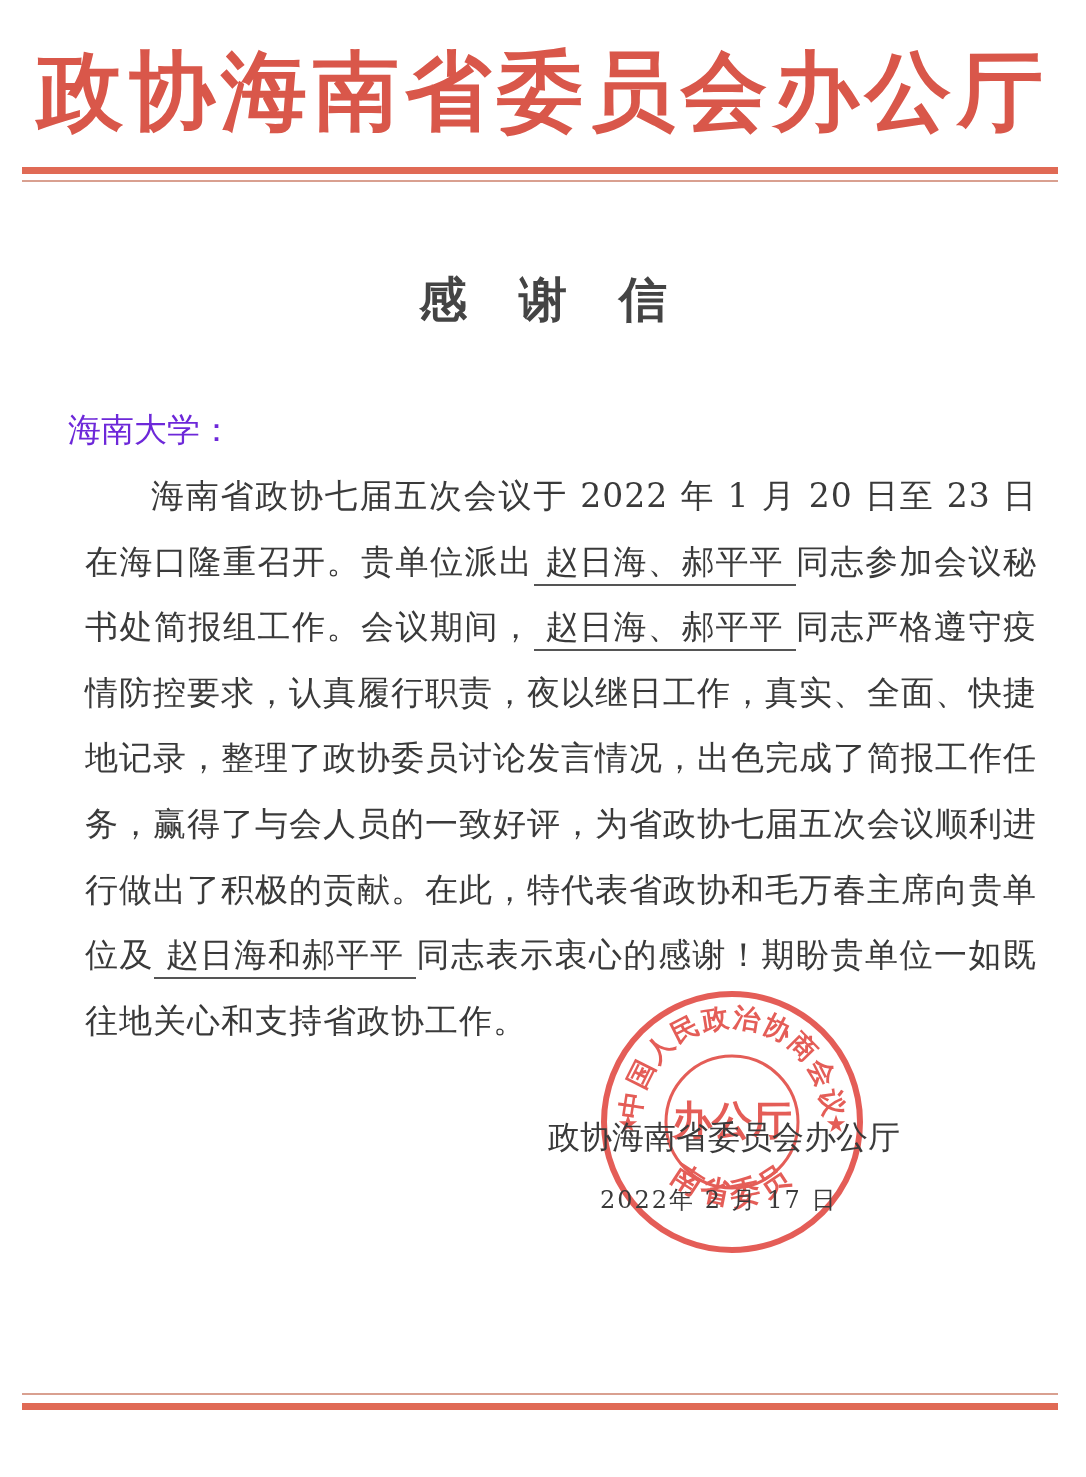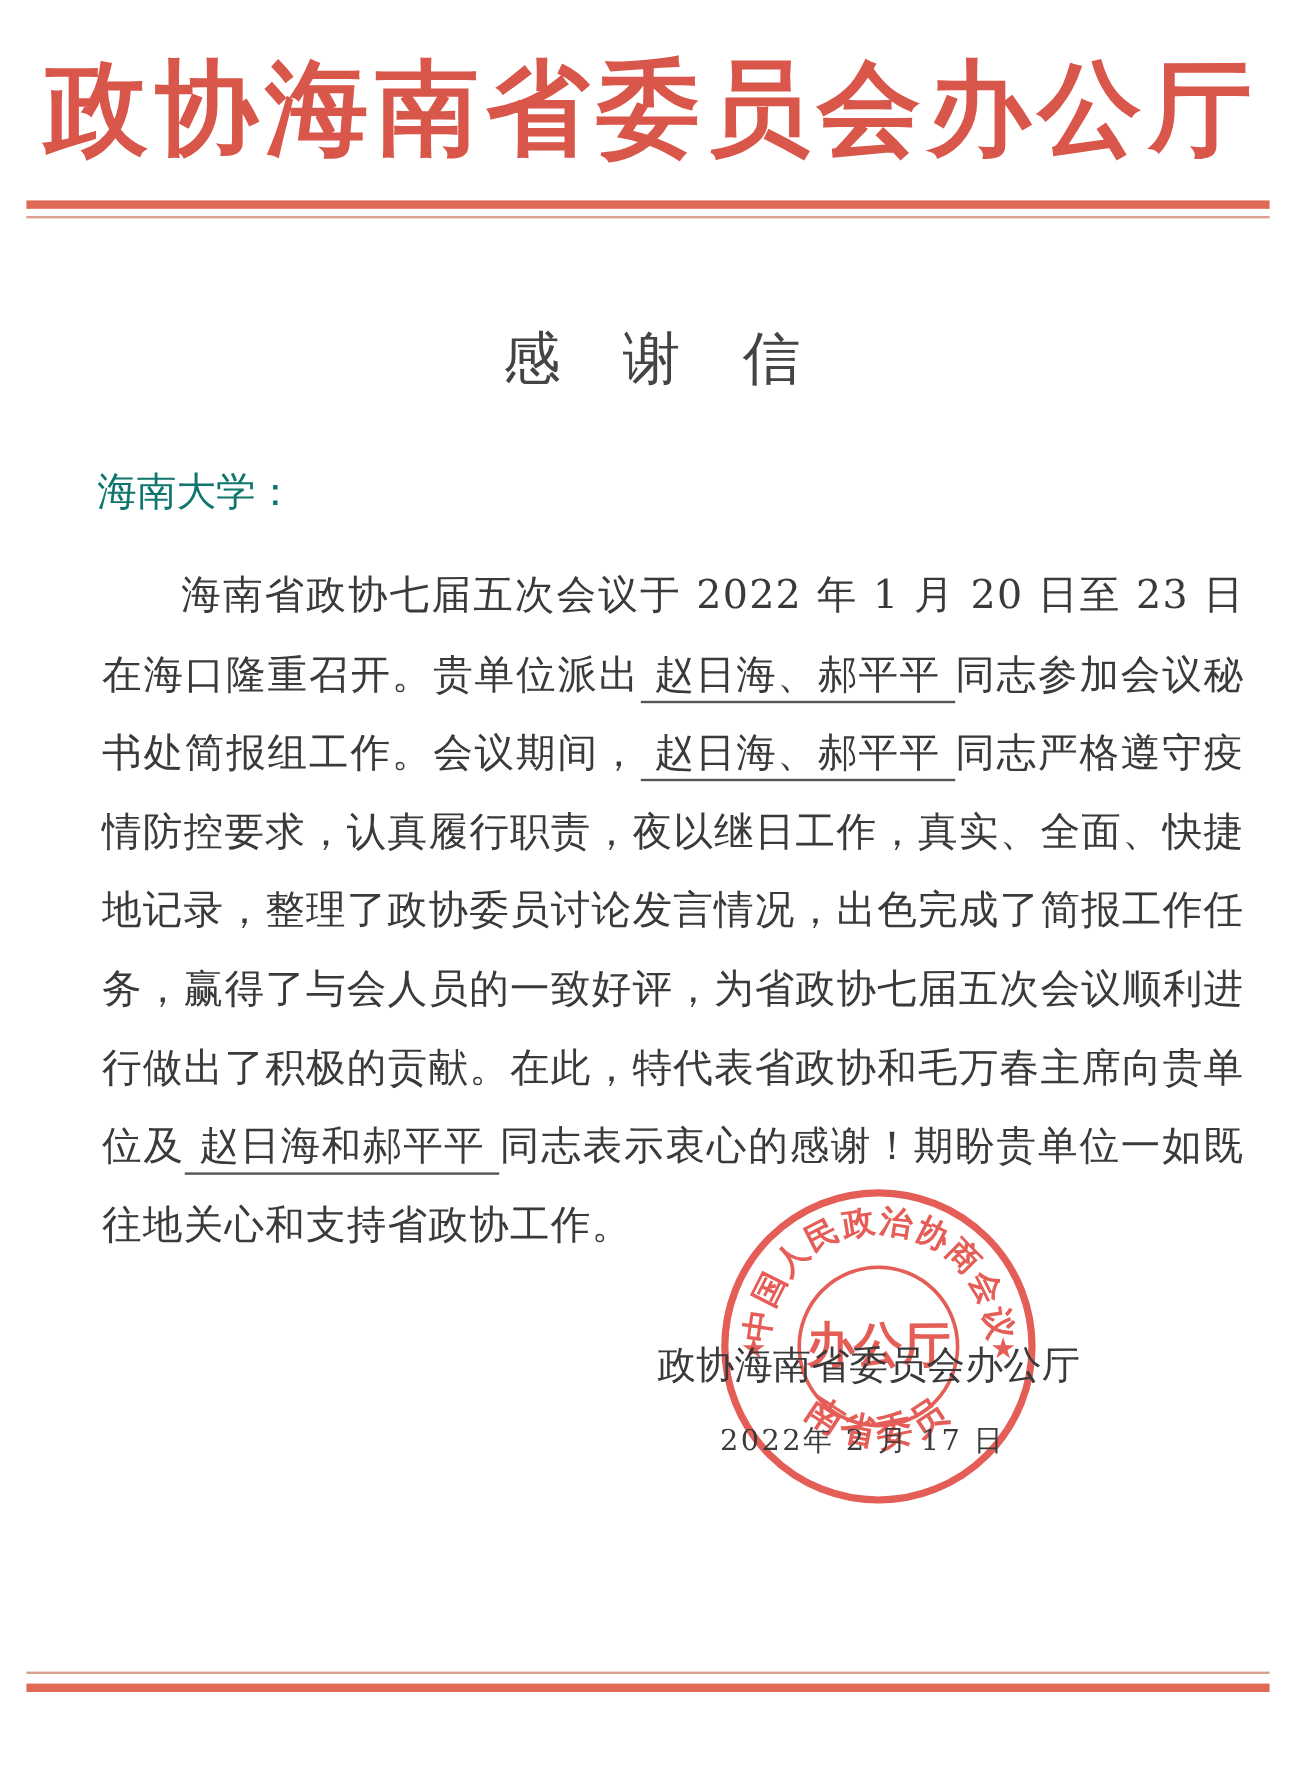--- a/index.html
+++ b/index.html
@@ -35,34 +35,33 @@
   }
   .rule-thick { height: 7px; background: #e06a55; }
   .rule-thin  { height: 2px; background: #d9a090; }
   .doc-title {
     position: absolute;
     left: 0;
     top: 264px;
     width: 1086px;
     text-align: center;
     font-size: 48px;
-    font-weight: normal;
+    font-weight: bold;
     color: #444444;
     letter-spacing: 52px;
     text-indent: 52px;
     line-height: 70px;
   }
   .salutation {
     position: absolute;
     left: 68px;
-    top: 385px;
+    top: 405px;
     font-size: 33px;
     line-height: 50px;
-    color: #0f766e;
-    margin-left: 13px;
+    color: #6d28d9;
   }
   .body-text {
     position: absolute;
     left: 68px;
     top: 463px;
     width: 952px;
     font-size: 33px;
     line-height: 65.6px;
     color: #3a3a3a;
     text-align: justify;

